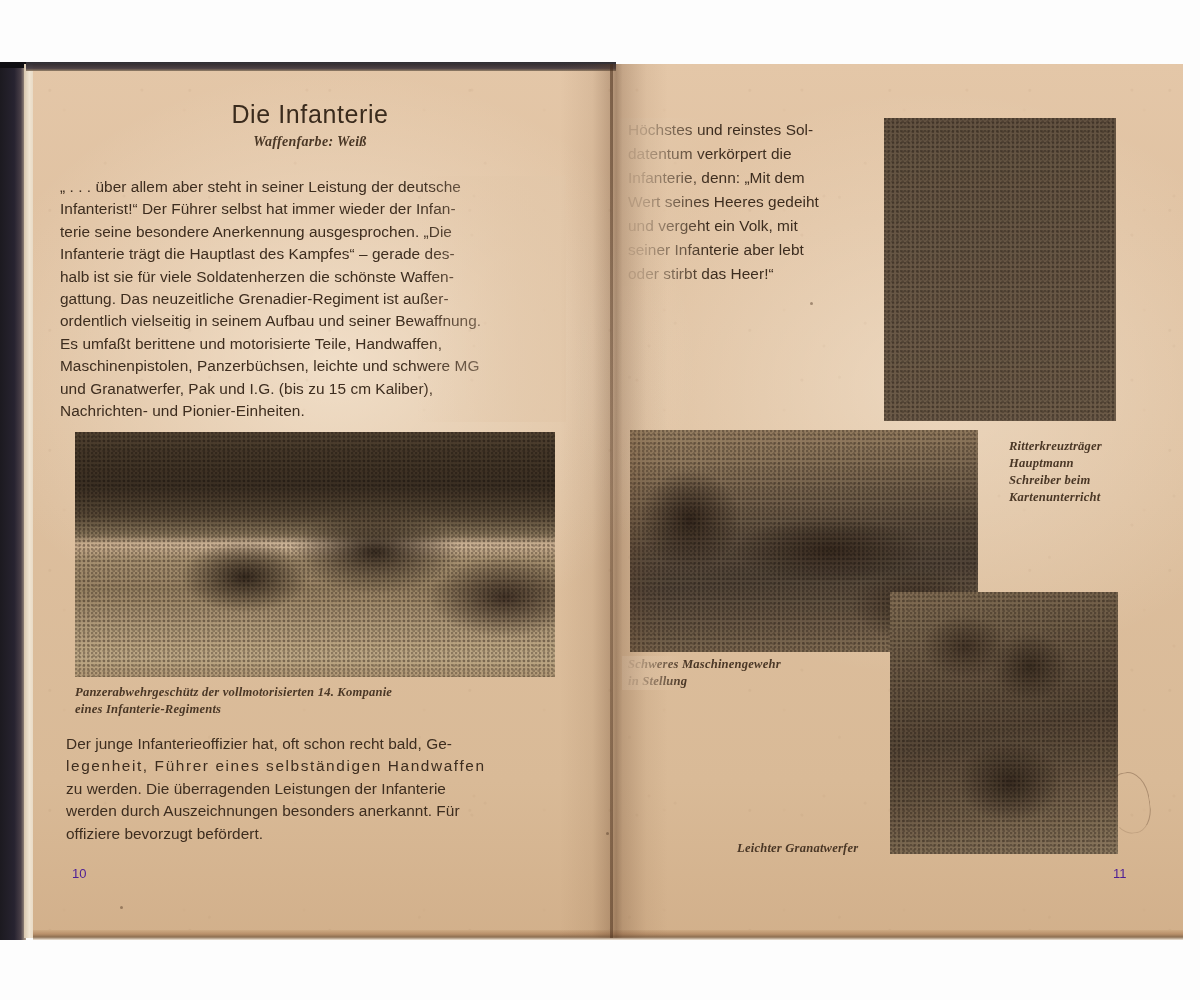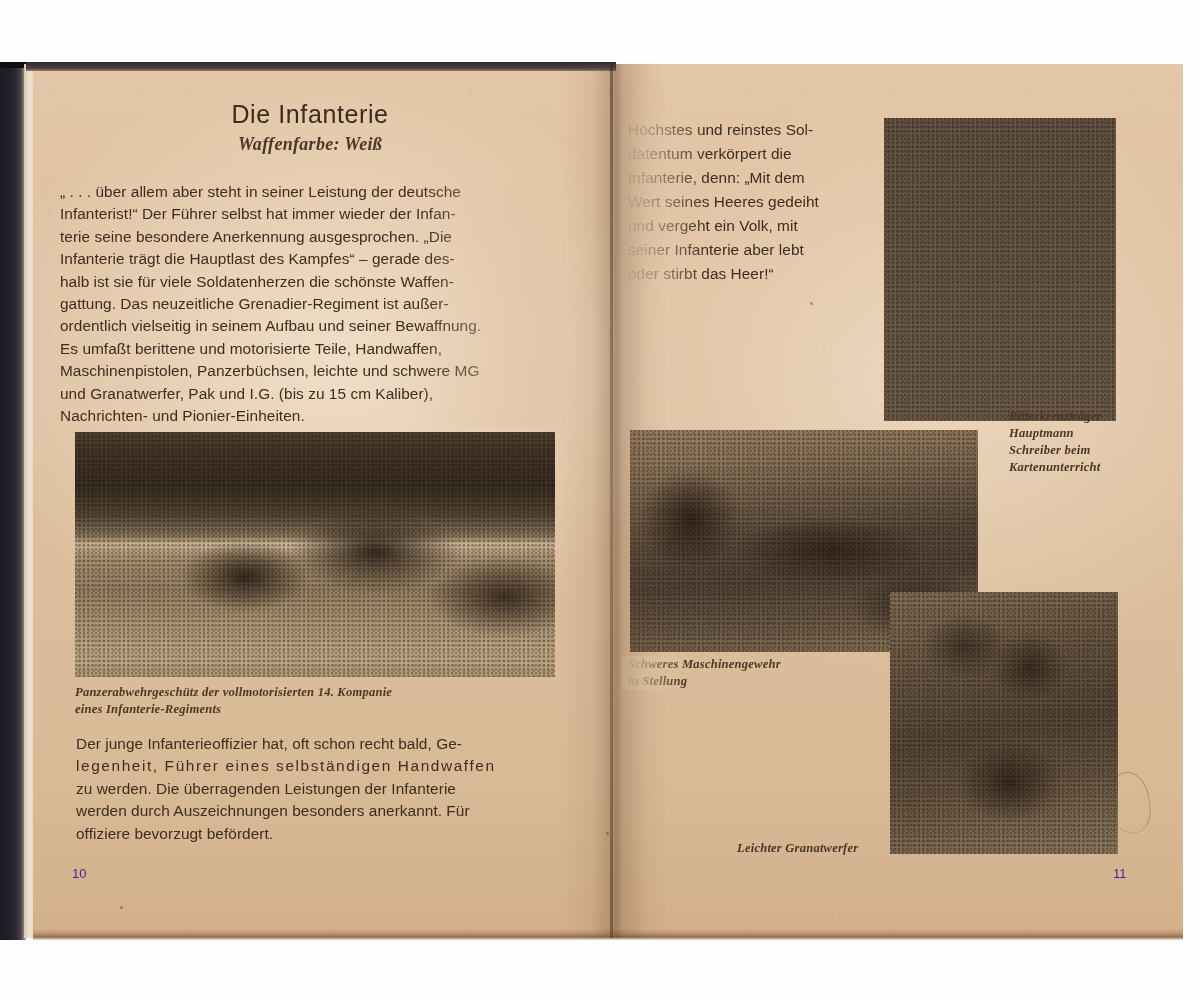--- a/index.html
+++ b/index.html
@@ -55,21 +55,21 @@
   .spine-top{position:absolute;left:26px;top:62px;width:590px;height:9px;
     background:linear-gradient(180deg,#17151b 0%,#3a3139 70%,#8d7860 100%);opacity:.9;}
 
   
   .page{position:absolute;}
   .page-left{left:60px;top:100px;width:500px;}
 
   
   .title{font-size:25px;letter-spacing:.6px;text-align:center;color:#3a2b1d;
     font-family:"Liberation Sans",sans-serif;font-weight:400;}
-  .subtitle{font-size:18px;text-align:center;font-style:italic;color:#4a3726;
+  .subtitle{font-size:14px;text-align:center;font-style:italic;color:#4a3726;
     margin-top:5px;font-family:"Liberation Serif",serif;font-weight:700;letter-spacing:.3px;}
 
   .body-text{font-size:15.4px;line-height:22.4px;color:#3d2d1f;text-align:justify;
     font-family:"Liberation Sans",sans-serif;letter-spacing:.05px;}
   .body-text .ln{display:block;white-space:nowrap;}
 
   .caption{font-size:12.6px;line-height:17px;font-style:italic;color:#4a3726;
     font-family:"Liberation Serif",serif;font-weight:700;letter-spacing:.2px;}
   .caption .ln{display:block;}
   .caption.center{text-align:left;}
@@ -175,21 +175,21 @@
   <div class="photo" id="photo-pak">
     <div class="tone"></div>
     <div class="grain"></div>
   </div>
 
   <div class="caption center" style="position:absolute;left:75px;top:684px;width:480px;">
     <span class="ln">Panzerabwehrgeschütz der vollmotorisierten 14. Kompanie</span>
     <span class="ln">eines Infanterie-Regiments</span>
   </div>
 
-  <div class="body-text" style="position:absolute;left:76px;top:733px;width:500px;">
+  <div class="body-text" style="position:absolute;left:66px;top:733px;width:500px;">
     <span class="ln">Der junge Infanterieoffizier hat, oft schon recht bald, Ge-</span>
     <span class="ln" style="letter-spacing:1.6px;">legenheit, Führer eines selbständigen Handwaffen</span>
     <span class="ln">zu werden.   Die überragenden Leistungen der Infanterie</span>
     <span class="ln">werden durch Auszeichnungen besonders anerkannt.   Für</span>
     <span class="ln">offiziere bevorzugt befördert.</span>
   </div>
 
   <div class="folio" style="left:72px;top:866px;">10</div>
 
   <div class="body-text" style="position:absolute;left:628px;top:118px;width:240px;line-height:24px;">
@@ -201,21 +201,21 @@
     <span class="ln">seiner Infanterie aber lebt</span>
     <span class="ln">oder stirbt das Heer!“</span>
     <div class="fade-left"></div>
   </div>
 
   <div class="photo" id="photo-karte">
     <div class="tone"></div>
     <div class="grain"></div>
   </div>
 
-  <div class="caption" style="position:absolute;left:1009px;top:408px;width:185px;">
+  <div class="caption" style="position:absolute;left:1009px;top:438px;width:185px;">
     <span class="ln">Ritterkreuzträger</span>
     <span class="ln">Hauptmann</span>
     <span class="ln">Schreiber beim</span>
     <span class="ln">Kartenunterricht</span>
   </div>
 
   <div class="photo" id="photo-mg">
     <div class="tone"></div>
     <div class="grain"></div>
   </div>

